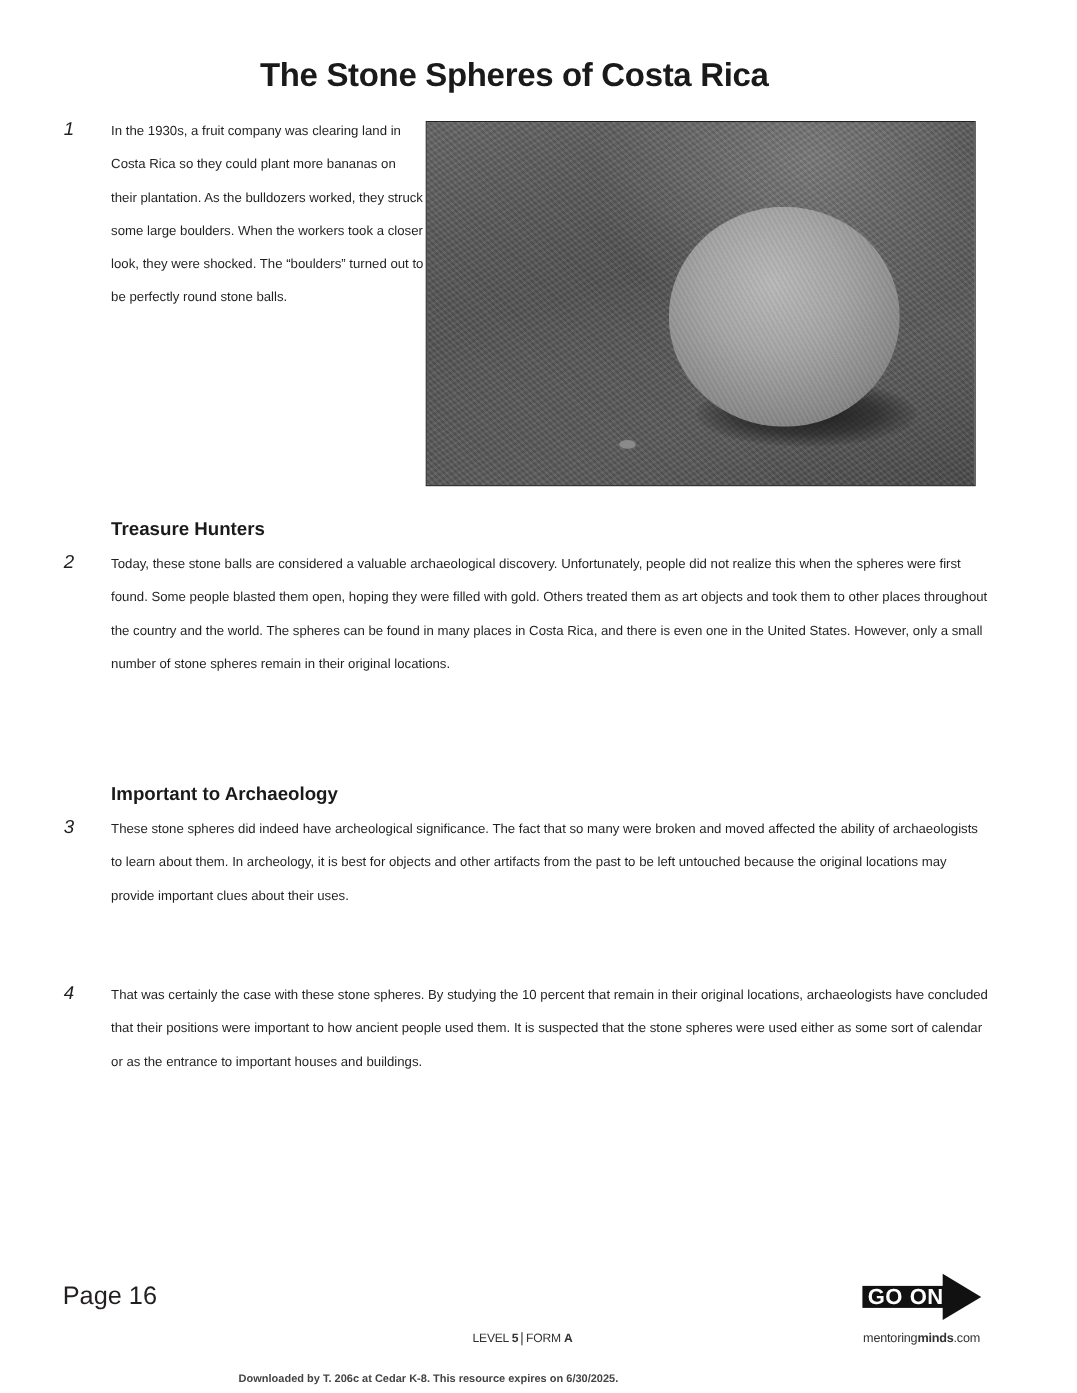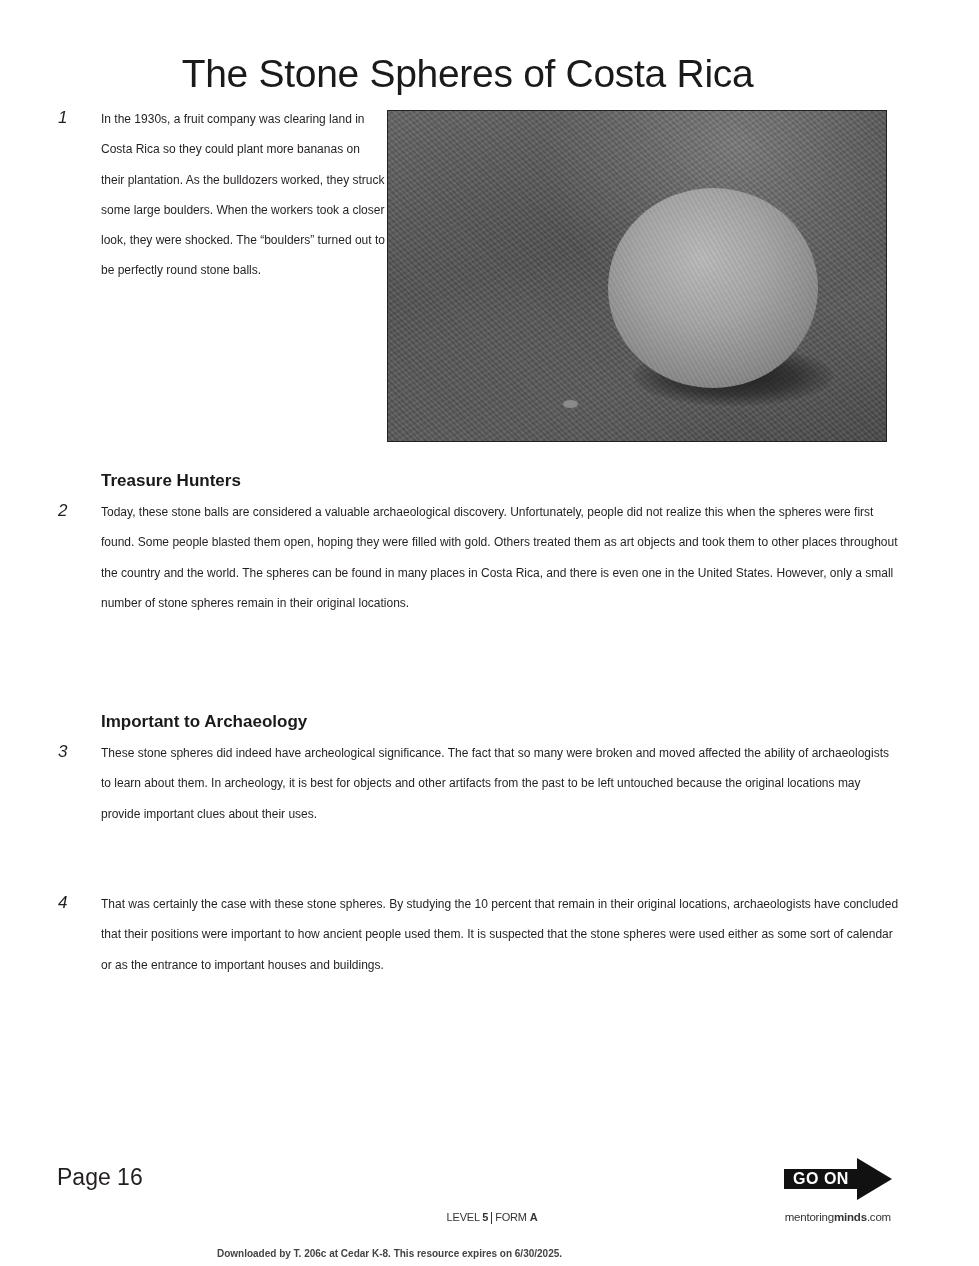--- a/index.html
+++ b/index.html
@@ -1,19 +1,19 @@
 <!DOCTYPE html>
 <html><head>
 <meta charset="utf-8">
 <style>
   html, body { margin:0; padding:0; background:#ffffff; }
   body { width:979px; height:1266px; position:relative; overflow:hidden;
          font-family:"Liberation Sans", sans-serif; color:#231f20; }
   .title { position:absolute; top:52px; left:0; width:935px; text-align:center;
-           font-family:"Liberation Sans", sans-serif; font-weight:normal; font-size:39px;
+           font-family:"Liberation Sans", sans-serif; font-weight:bold; font-size:30px;
            letter-spacing:-0.3px; color:#1a1a1a; }
   .para-num { position:absolute; left:58px; font-style:italic; font-size:17px; color:#231f20; }
   .text { position:absolute; left:101px; font-size:12px; line-height:30.3px; color:#231f20; }
   .p1 { top:104px; width:285px; }
   .heading { position:absolute; left:101px; font-weight:bold; font-size:17px; color:#1a1a1a; }
   .wide { width:800px; }
   .photo { position:absolute; left:387px; top:110px; width:500px; height:332px;
            border:1.5px solid #222; box-sizing:border-box; overflow:hidden;
            background:
              radial-gradient(ellipse at 70% 10%, #7a7a7a 0%, transparent 40%),
@@ -27,25 +27,25 @@
            border-radius:50%; background:radial-gradient(ellipse, #1e1e1e 0%, rgba(30,30,30,0.6) 45%, transparent 75%); }
   .photo .sphere { position:absolute; left:220px; top:77px; width:210px; height:200px; border-radius:50%;
            background:
              repeating-linear-gradient(60deg, rgba(0,0,0,0.04) 0 2px, rgba(255,255,255,0.04) 2px 4px),
              radial-gradient(circle at 45% 35%, #b8b8b8 0%, #a6a6a6 35%, #8e8e8e 65%, #6e6e6e 100%); }
   .photo .pebble { position:absolute; left:175px; top:289px; width:15px; height:8px; border-radius:50%; background:#8a8a8a; }
   .page-num { position:absolute; left:57px; top:1164px; font-size:23px; color:#231f20; }
   .go-on { position:absolute; left:784px; top:1158px; width:110px; height:42px; }
   .go-on .box { position:absolute; left:0; top:11px; width:74px; height:20px; background:#111; }
   .go-on .label { position:absolute; left:0; top:11px; width:74px; height:31px; line-height:20px;
-           color:#fff; font-weight:bold; font-size:16px; text-align:center; letter-spacing:0.5px; }
+           color:#fff; font-weight:bold; font-size:20px; text-align:right; letter-spacing:0.5px; }
   .go-on .arrow { position:absolute; left:73px; top:0; width:0; height:0;
            border-top:21px solid transparent; border-bottom:21px solid transparent; border-left:35px solid #111; }
   .level { position:absolute; left:0; width:950px; top:1211px; text-align:center; font-size:11px; color:#333;
-           font-family:"Liberation Sans Narrow","Liberation Sans", sans-serif; letter-spacing:-0.2px;padding-left:17px; }
+           font-family:"Liberation Sans Narrow","Liberation Sans", sans-serif; letter-spacing:-0.2px; }
   .level b { font-weight:bold; }
   .level .sep { display:inline-block; width:1px; height:12px; background:#333; vertical-align:middle; margin:0 3px; }
   .brand { position:absolute; right:88px; top:1211px; font-size:11.5px; color:#333; letter-spacing:-0.2px;padding-left:23px; }
   .brand b { font-weight:bold; }
   .download { position:absolute; left:0; width:779px; top:1248px; text-align:center;
            font-size:10px; font-weight:bold; color:#444; }
 </style>
 </head>
 <body>
 

